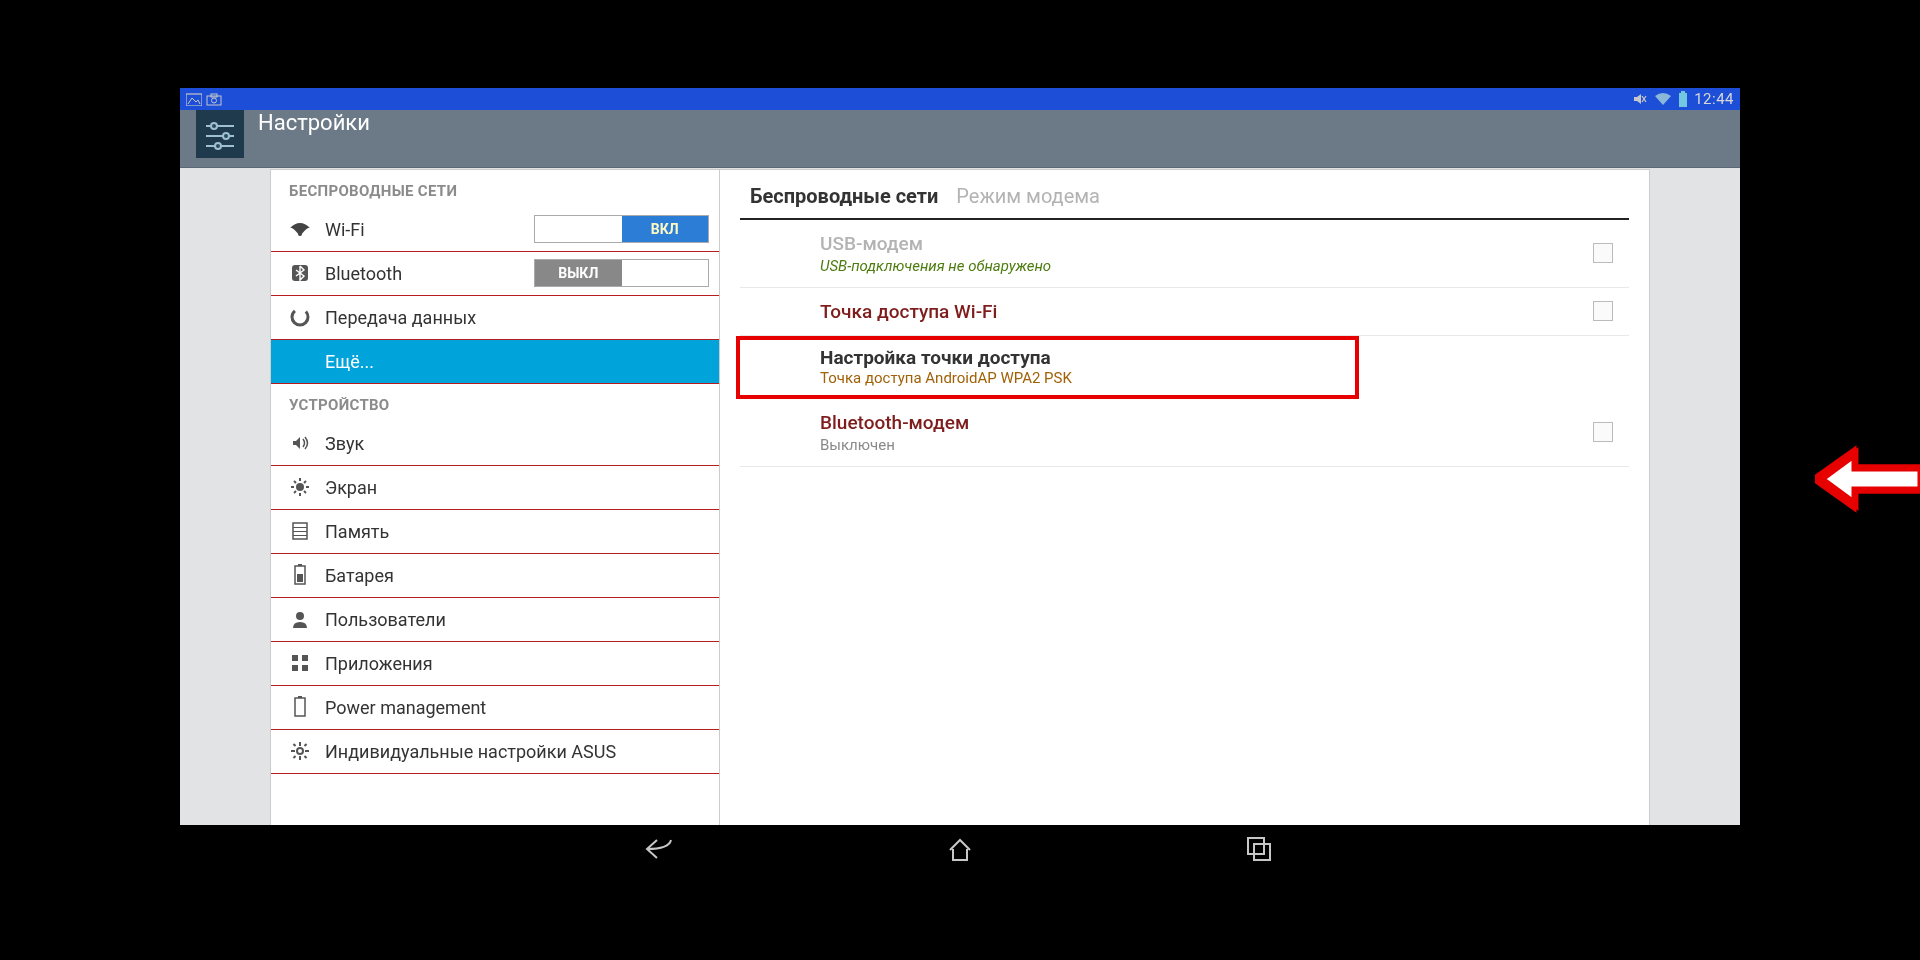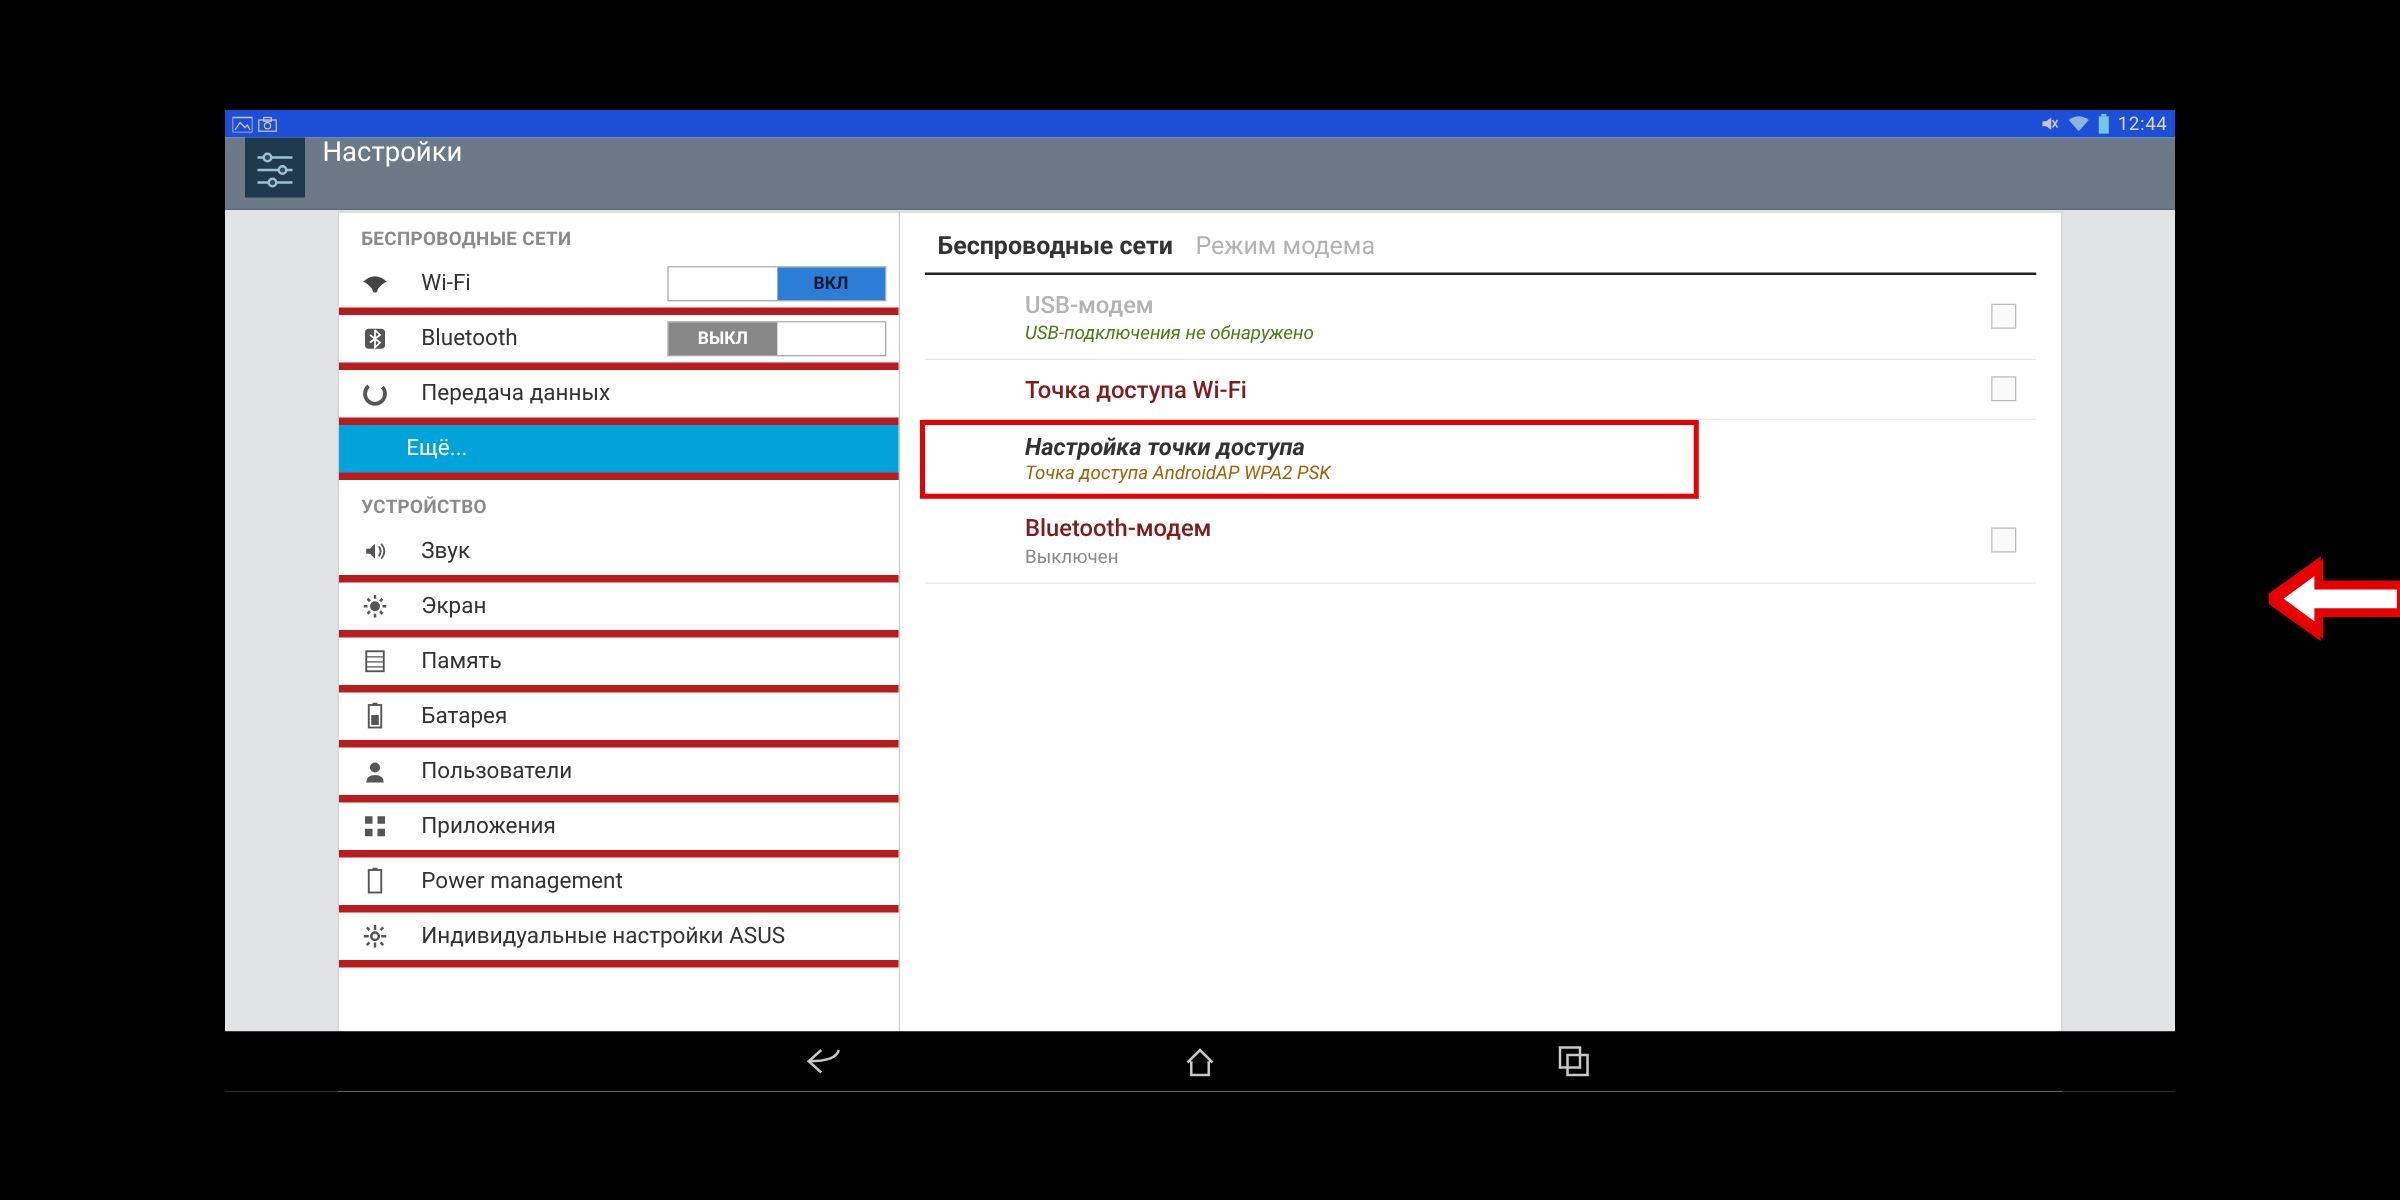--- a/index.html
+++ b/index.html
@@ -10,45 +10,45 @@
 .status-right { margin-left: auto; display: flex; gap: 6px; align-items: center; }
 .clock { color: #d8d8d8; font-size: 15px; letter-spacing: 0.5px; }
 .header { height: 58px; background: #6b7a86; display: flex; align-items: flex-start; padding: 0 16px; color: #fff; gap: 14px; border-bottom: 1px solid rgba(0,0,0,0.15); }
 .header .icon-box { width: 48px; height: 48px; background: #1f3a4d; display: flex; align-items: center; justify-content: center; }
 .header .icon-box svg { width: 36px; height: 36px; }
 .header-title { font-size: 22px; font-weight: 400; }
 .content { display: flex; height: calc(100% - 80px); padding: 1px 90px 0; gap: 0; }
 .sidebar { width: 450px; background: #fff; border: 1px solid #ccc; overflow: hidden; }
 .main { flex: 1; background: #fff; border: 1px solid #ccc; border-left: none; padding: 0 20px; }
 .section-header { color: #8b8b8b; font-size: 15px; font-weight: bold; padding: 12px 18px 8px; text-transform: uppercase; letter-spacing: 0.3px; }
-.sb-item { display: flex; align-items: center; height: 44px; padding: 0 10px 0 14px; border-bottom: 6px solid #b91c1c; cursor: pointer; gap: 12px; }
+.sb-item { display: flex; align-items: center; height: 44px; padding: 0 10px 0 14px; border-bottom: 1px solid #b91c1c; cursor: pointer; }
 .sb-item.active { background: #00a3da; color: #fff; }
 .sb-item .icon { width: 30px; display: flex; align-items: center; justify-content: center; margin-right: 10px; color: #555; }
 .sb-item .label { font-size: 18px; color: #333; flex: 1; }
 .sb-item.active .label { color: #fff; }
 .sb-item.noicon .label { margin-left: 40px; }
 .toggle { width: 175px; height: 28px; border: 1px solid #aaa; display: flex; position: relative; background: #d5d5d5; }
 .toggle .knob { width: 50%; height: 100%; }
 .toggle.on .knob { background: #fff; }
-.toggle.on .state { background: #2b7dd6; color: #0f172a; }
+.toggle.on .state { background: #2b7dd6; color: #fef9c3; }
 .toggle .state { width: 50%; height: 100%; display: flex; align-items: center; justify-content: center; font-size: 14px; font-weight: bold; color: #fff; }
 .toggle.off .knob { order: 2; background: #fff; }
 .toggle.off .state { background: #888; order: 1; }
 .breadcrumb { display: flex; gap: 18px; padding: 14px 10px 10px; align-items: baseline; border-bottom: 2px solid #222; margin-bottom: 0; }
 .breadcrumb .seg { font-size: 20px; }
 .breadcrumb .seg.curr { color: #333; font-weight: bold; }
 .breadcrumb .seg.path { color: #b3b3b3; }
 .detail-item { display: flex; align-items: center; padding: 12px 16px 12px 80px; border-bottom: 1px solid #e8e8e8; cursor: pointer; position: relative; }
 .detail-item .txt { flex: 1; }
 .detail-item .title { font-size: 19px; color: #7f1d1d; font-weight: 500; }
 .detail-item.disabled .title { color: #b3b3b3; }
 .detail-item .sub { font-size: 15px; color: #8a8a8a; margin-top: 2px; }
 .detail-item.disabled .sub { color: #4d7c0f; font-style: italic; }
 .checkbox { width: 20px; height: 20px; border: 1px solid #bbb; background: #fafafa; }
-.highlight-box { border: 4px solid #e60000; padding: 6px 16px 8px 80px; margin-left: -4px; margin-right: 270px; cursor:pointer;font-style:italic; }
+.highlight-box { border: 4px solid #e60000; padding: 6px 16px 8px 80px; margin-left: -4px; margin-right: 270px; cursor:pointer; }
 .highlight-box .title { font-size: 19px; color: #333; font-weight: bold; }
 .highlight-box .sub { font-size: 15px; color: #a16207; }
 .arrow { position: absolute; left: 1075px; top: 274px; width: 120px; height: 70px; }
 .main-inner { position: relative; }
 .nav-bar { position: absolute; bottom: 0; left: 0; right: 0; height: 48px; background: #000; display: flex; align-items: center; justify-content: center; gap: 260px; }
 .nav-btn { width: 40px; height: 40px; display: flex; align-items: center; justify-content: center; color: #c7c7c7; cursor: pointer; }
 svg { display: block; }
 </style>
 </head>
 <body>

